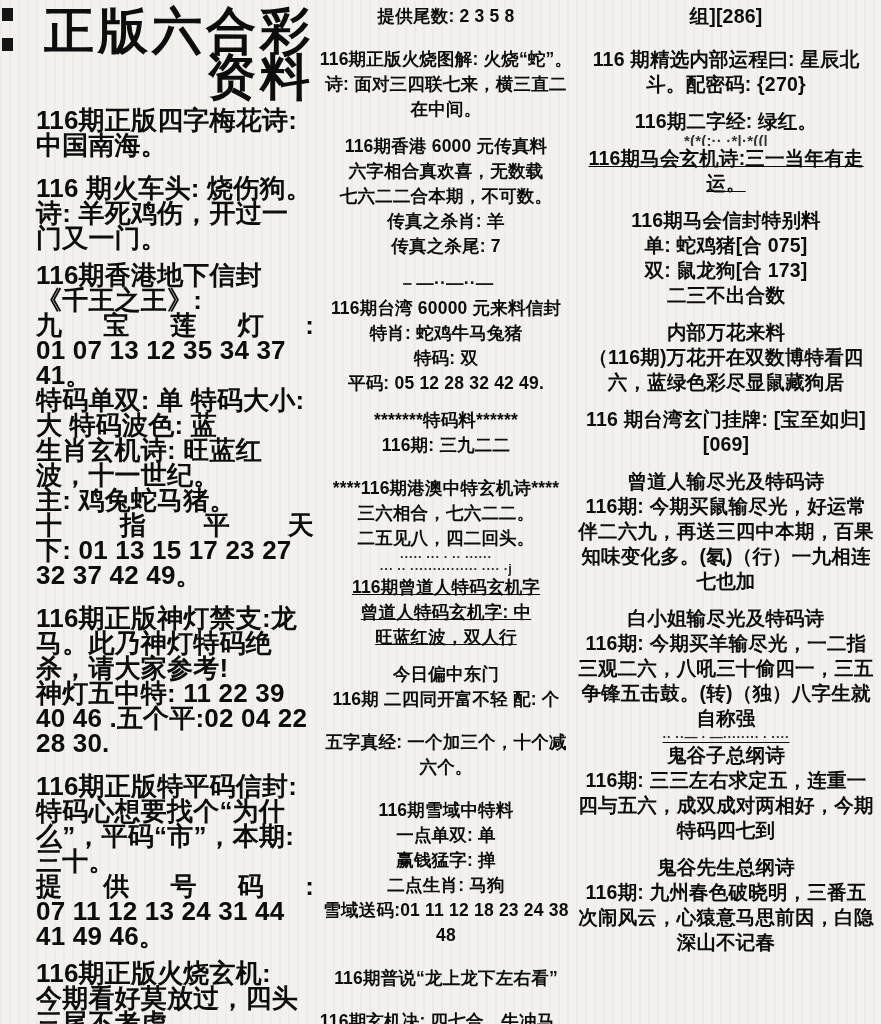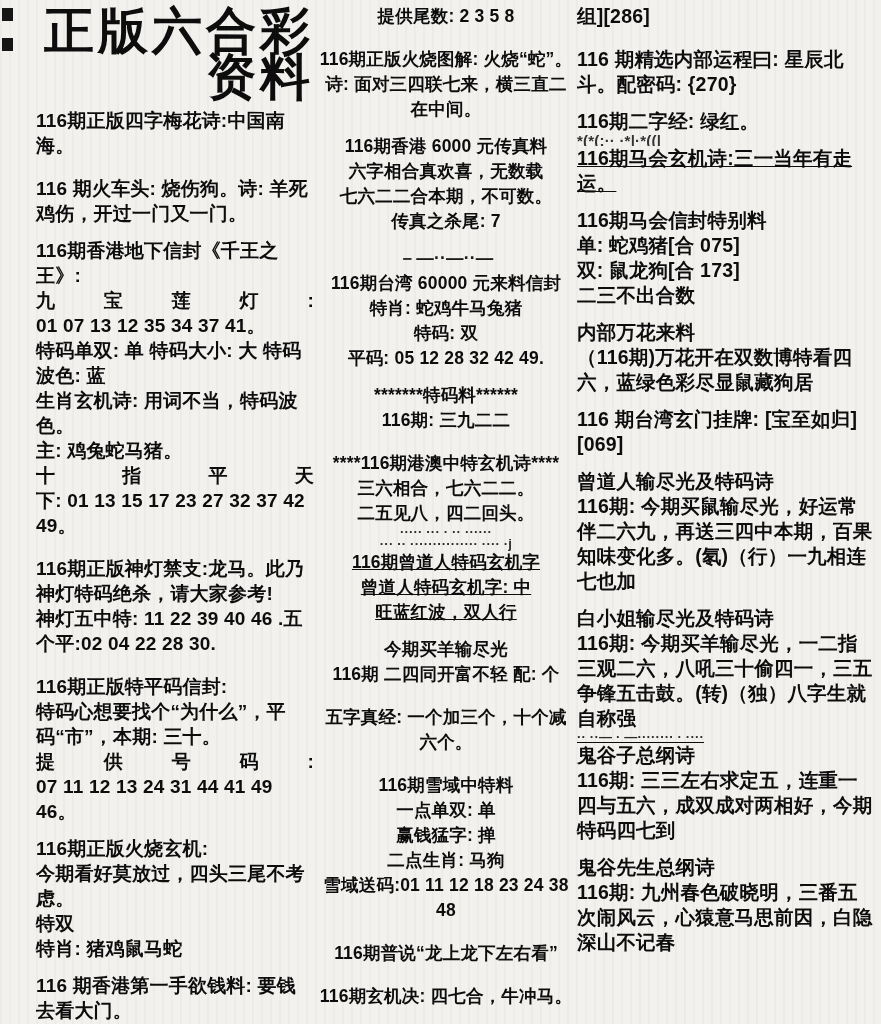--- a/index.html
+++ b/index.html
@@ -16,23 +16,23 @@
     content:"";
     position:absolute;inset:0;
     background:repeating-linear-gradient(90deg, rgba(0,0,0,0.025) 0 2px, rgba(0,0,0,0) 2px 9px);
     pointer-events:none;
   }
   .col{position:absolute;top:0;}
   .col-left{left:36px;width:278px;}
   .col-mid{left:317px;width:258px;padding-top:4px;}
   .col-right{left:577px;width:298px;padding-top:4px;}
   p.ln{margin:0;line-height:25px;letter-spacing:0.2px;}
-  .col-left p.ln{font-size:19px;}
+  .col-left p.ln{font-size:26px;}
   .col-mid p.ln{font-size:17.5px;text-align:center;}
-  .col-right p.ln{font-size:19.5px;}
+  .col-right p.ln{font-size:19.5px;text-align:center;}
   .title{
     font-size:50px;line-height:46px;
     margin:8px 0 8px 0;
     letter-spacing:4px;
     text-align:right;
   }
   .sec{margin-top:0;}
   .g0{margin-top:0;}
   .g8{text-decoration:underline;}
   .g12{margin-top:12px;}
@@ -60,21 +60,21 @@
 
     <div class="sec g18">
       <p class="ln">116 期火车头: 烧伤狗。诗: 羊死鸡伤，开过一门又一门。</p>
     </div>
 
     <div class="sec g12">
       <p class="ln">116期香港地下信封《千王之王》:</p>
       <p class="ln spread">九　宝　莲　灯　:</p>
       <p class="ln">01 07 13 12 35 34 37 41。</p>
       <p class="ln">特码单双: 单 特码大小: 大 特码波色: 蓝</p>
-      <p class="ln">生肖玄机诗: 用词不当，特码波色。</p>
+      <p class="ln">生肖玄机诗: 旺蓝红波，十一世纪。</p>
       <p class="ln">主: 鸡兔蛇马猪。</p>
       <p class="ln spread">十　指　平　天</p>
       <p class="ln">下: 01 13 15 17 23 27 32 37 42 49。</p>
     </div>
 
     <div class="sec g18">
       <p class="ln">116期正版神灯禁支:龙马。此乃神灯特码绝杀，请大家参考!</p>
       <p class="ln">神灯五中特: 11 22 39 40 46 .五个平:02 04 22 28 30.</p>
     </div>
 
@@ -104,20 +104,21 @@
     </div>
 
     <div class="sec g18">
       <p class="ln">116期正版火烧图解: 火烧“蛇”。诗: 面对三四联七来，横三直二在中间。</p>
     </div>
 
     <div class="sec g12">
       <p class="ln">116期香港 6000 元传真料</p>
       <p class="ln">六字相合真欢喜，无数载</p>
       <p class="ln">七六二二合本期，不可数。</p>
+      <p class="ln">传真之杀肖: 羊</p>
       <p class="ln">传真之杀尾: 7</p>
     </div>
 
     <div class="sec g12">
       <p class="ln right-dash">－—··—··—</p>
       <p class="ln">116期台湾 60000 元来料信封</p>
       <p class="ln">特肖: 蛇鸡牛马兔猪</p>
       <p class="ln">特码: 双</p>
       <p class="ln">平码: 05 12 28 32 42 49.</p>
     </div>
@@ -138,21 +139,21 @@
       <p class="ln garble">··· ·· ··············· ···· ·j</p>
     </div>
 
     <div class="sec g8">
       <p class="ln">116期曾道人特码玄机字</p>
       <p class="ln">曾道人特码玄机字: 中</p>
       <p class="ln">旺蓝红波，双人行</p>
     </div>
 
     <div class="sec g12">
-      <p class="ln">今期买羊输尽光</p>
+      <p class="ln">今日偏中东门</p>
       <p class="ln">116期 二四同开富不轻 配: 个</p>
     </div>
 
     <div class="sec g18">
       <p class="ln">五字真经: 一个加三个，十个减六个。</p>
     </div>
 
     <div class="sec g18">
       <p class="ln">116期雪域中特料</p>
       <p class="ln">一点单双: 单</p>

